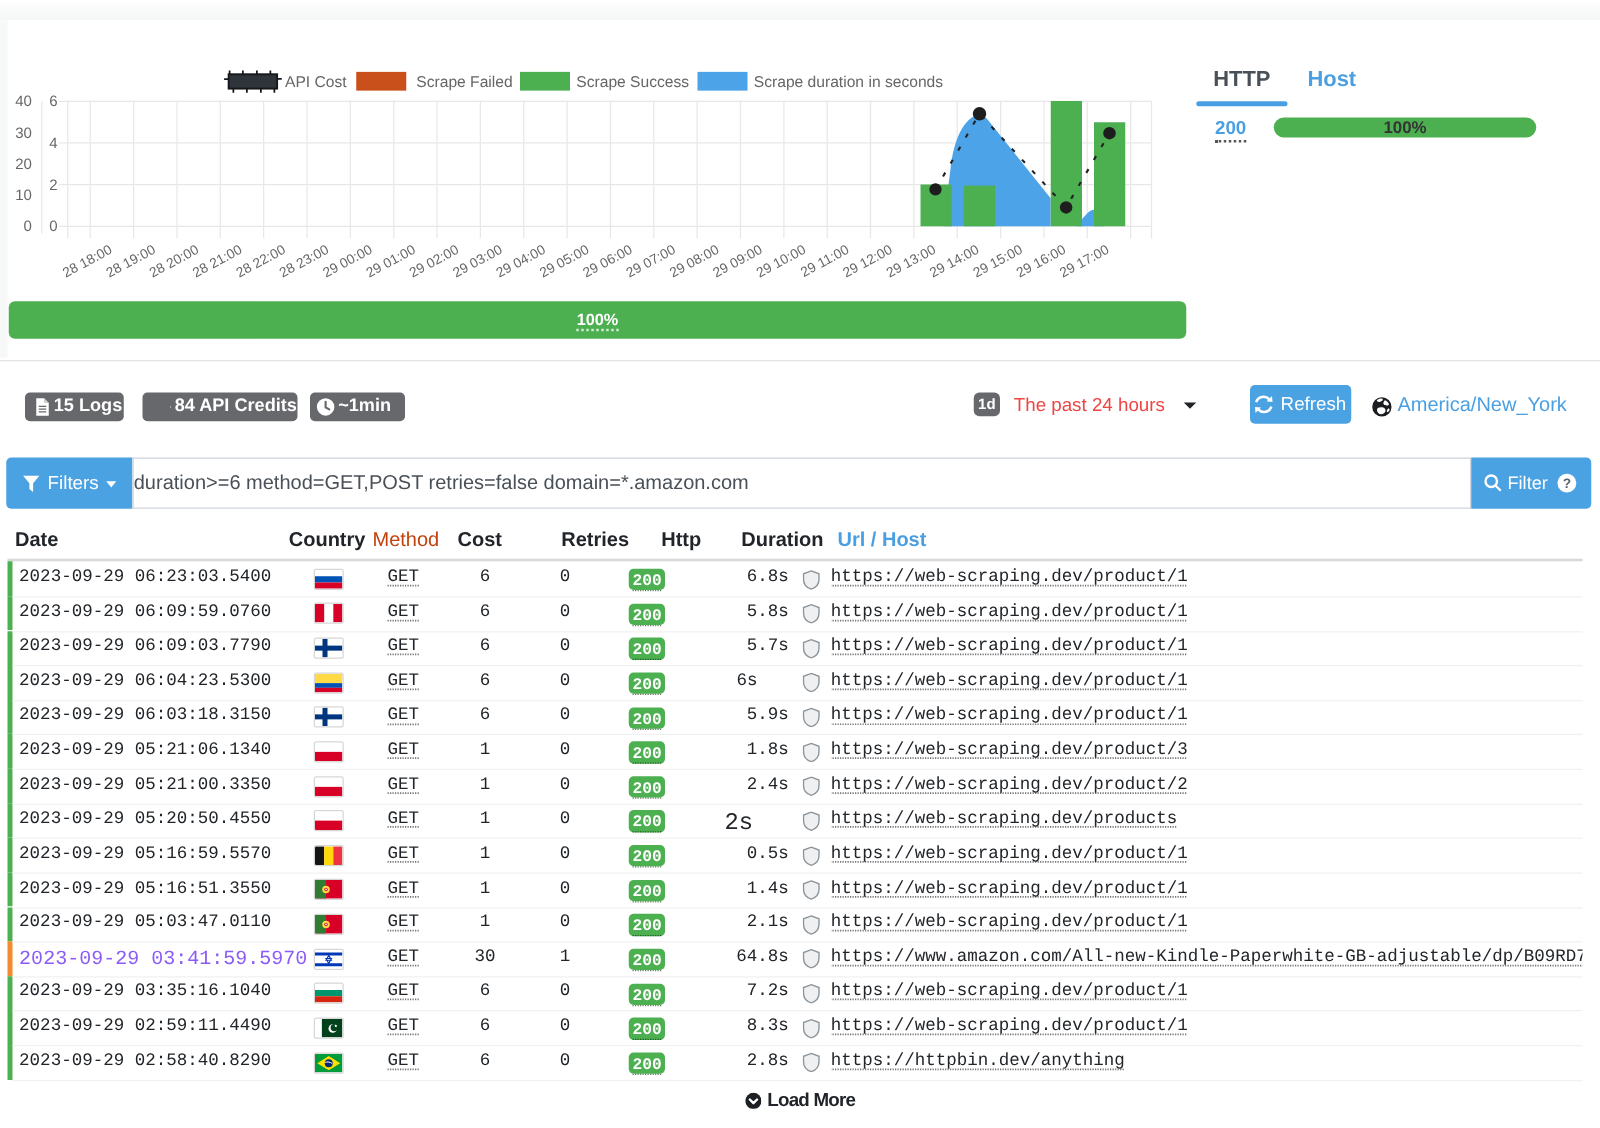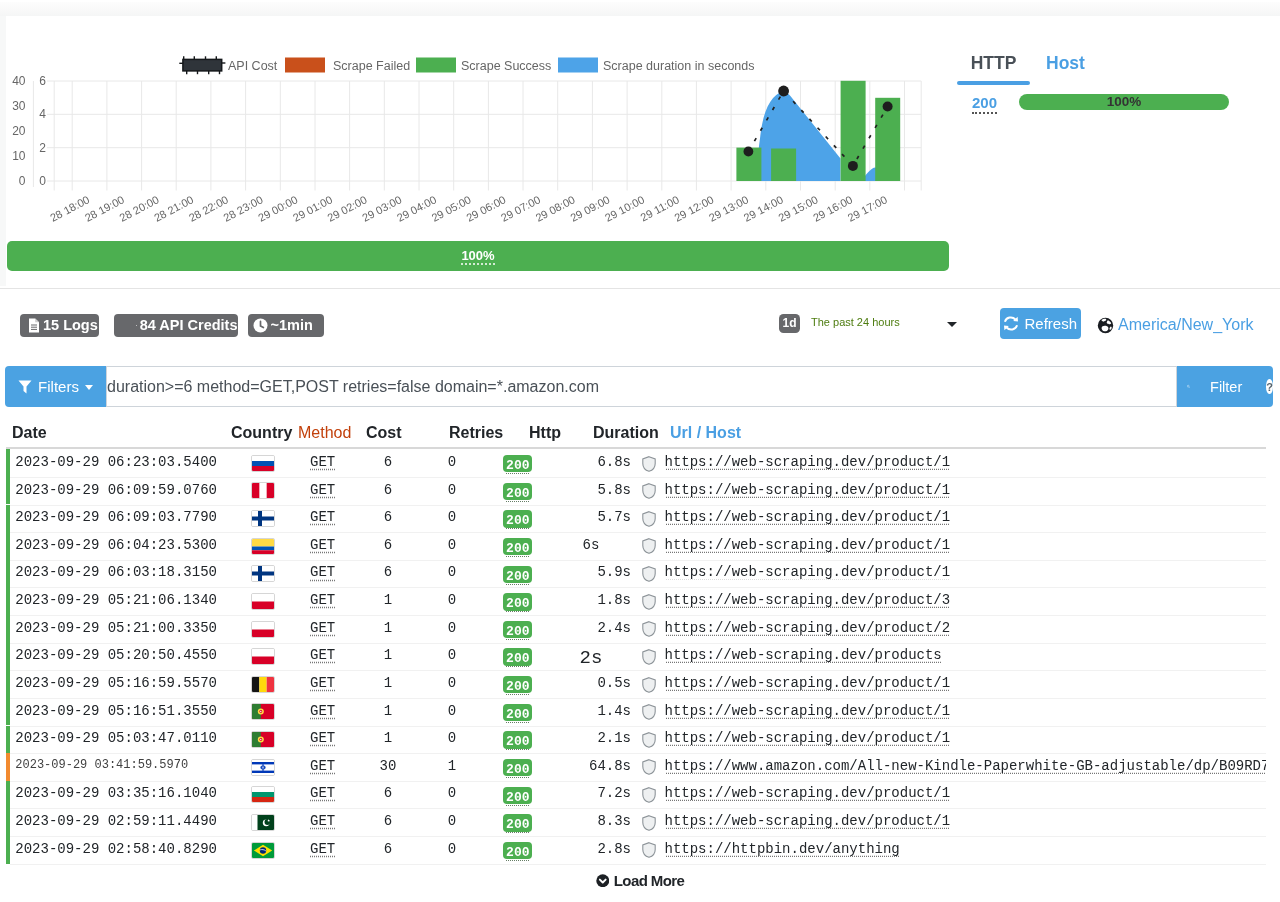--- a/index.html
+++ b/index.html
@@ -147,21 +147,21 @@
     <span>84 API Credits</span>
   </div>
 <div class="abs badge" style="left:247.5px;top:314px;width:76px;height:22.5px;padding-left:5px;font-size:14.5px;gap:3px;white-space:nowrap;overflow:visible">
     <svg width="15" height="15" viewBox="0 0 15 15">
       <circle cx="7.5" cy="7.5" r="7" fill="#fff"></circle>
       <path d="M7.5,3.4 V7.9 L10.4,9.5" stroke="#67686B" stroke-width="1.7" fill="none" stroke-linecap="round"></path>
     </svg>
     <span>~1min</span>
   </div>
 <div class="abs badge" style="left:779px;top:314px;width:21px;height:18.5px;font-size:12px;justify-content:center;border-radius:4.5px">1d</div>
-<div class="abs" style="left:811px;top:315.5px;font-size:11px;color:#4d7c0f">The past 24 hours</div>
+<div class="abs" style="left:811px;top:315.5px;font-size:15px;color:#ef4444">The past 24 hours</div>
 <div class="abs" style="left:946.5px;top:321.5px;width:0;height:0;border-left:5px solid transparent;border-right:5px solid transparent;border-top:5.5px solid #212529"></div>
 <div class="abs" style="left:1000px;top:308px;width:80.5px;height:30.5px;background:#4BA2E2;border-radius:4px;display:flex;align-items:center;justify-content:center;gap:5px;color:#fff;font-size:15px">
     <svg width="16" height="15" viewBox="0 0 16 15">
       <g stroke="#fff" stroke-width="2" fill="none">
         <path d="M14.1,9.3 A6.2,6.2 0 0 1 3.6,11.5"></path>
         <path d="M1.9,5.7 A6.2,6.2 0 0 1 12.4,3.5"></path>
       </g>
       <path d="M14.6,0.7 l0.4,4.8 -4.8,-0.4 z" fill="#fff"></path>
       <path d="M1.4,14.3 l-0.4,-4.8 4.8,0.4 z" fill="#fff"></path>
     </svg>
@@ -178,21 +178,21 @@
     </svg></div>
 <div class="abs" style="left:1118px;top:316px;font-size:16px;color:#4A9FE3">America/New_York</div>
 <div class="abs" style="left:5px;top:366px;width:101px;height:41px;background:#4BA2E2;border-radius:4px 0 0 4px;display:flex;align-items:center;justify-content:center;gap:6px;color:#fff;font-size:15px">
     <svg width="14" height="14" viewBox="0 0 14 14">
       <path d="M0.5,0.5 h13 l-5,6 v7 l-3,-2.4 v-4.6 z" fill="#fff"></path>
     </svg>
     <span>Filters</span>
 <span style="width:0;height:0;border-left:4.5px solid transparent;border-right:4.5px solid transparent;border-top:5px solid #fff;margin-top:2px"></span>
   </div>
 <div class="abs" style="left:106px;top:366px;width:1071px;height:41px;background:#fff;border:1px solid #ced4da;line-height:39px;padding-left:0;font-size:16px;color:#495057">duration&gt;=6 method=GET,POST retries=false domain=*.amazon.com</div>
-<div class="abs" style="left:1177px;top:366px;width:96px;height:41px;background:#4BA2E2;border-radius:0 4px 4px 0;display:flex;align-items:center;color:#fff;font-size:14.5px;padding-left:10px;gap:20px">
+<div class="abs" style="left:1177px;top:366px;width:96px;height:41px;background:#4BA2E2;border-radius:0 4px 4px 0;display:flex;align-items:center;color:#fff;font-size:14.5px;padding-left:10px;gap:4px">
     <svg width="15" height="15" viewBox="0 0 15 15">
       <circle cx="6" cy="6" r="4.6" stroke="#fff" stroke-width="1.9" fill="none"></circle>
       <line x1="9.4" y1="9.4" x2="13.6" y2="13.6" stroke="#fff" stroke-width="1.9"></line>
     </svg>
     <span>Filter</span>
 <span style="margin-left:4px;width:14.5px;height:14.5px;border-radius:50%;background:#fff;color:#55646e;font-size:11px;font-weight:bold;display:flex;align-items:center;justify-content:center">?</span>
   </div>
 <div class="abs" style="left:12px;top:424px;font-size:16px;font-weight:bold;color:#212529">Date</div>
 <div class="abs" style="left:231px;top:424px;font-size:16px;font-weight:bold;color:#212529">Country</div>
 <div class="abs" style="left:298px;top:424px;font-size:16px;font-weight:normal;color:#c2410c">Method</div>
@@ -265,21 +265,21 @@
     <svg width="22" height="15" viewBox="0 0 22 15" style="display:block">
       <rect width="22" height="7.5" fill="#FFDA44"></rect>
       <rect y="7.5" width="22" height="3.75" fill="#0052B4"></rect>
       <rect y="11.25" width="22" height="3.75" fill="#D80027"></rect>
     </svg>
   </div>
 <div class="abs mono dot" style="left:310px;top:536.8px;font-size:14px;color:#212529">GET</div>
 <div class="abs mono" style="left:368px;top:536.8px;width:40px;text-align:center;font-size:14px;color:#212529">6</div>
 <div class="abs mono" style="left:432px;top:536.8px;width:40px;text-align:center;font-size:14px;color:#212529">0</div>
 <div class="abs" style="left:503.4px;top:538.0px;width:28.8px;height:17.4px;background:#4CAF50;border-radius:4px;text-align:center"><span class="mono" style="font-size:13px;font-weight:bold;color:#fff;border-bottom:1px dotted rgba(0,40,0,.6)">200</span></div>
-<div class="abs mono" style="left:551px;top:536.8px;width:80px;text-align:center;font-size:14px;color:#212529">6s</div>
+<div class="abs mono" style="left:526px;top:536.8px;width:80px;text-align:right;font-size:14px;color:#212529">6s</div>
 <div class="abs" style="left:642px;top:538.4px"><svg width="14" height="16" viewBox="0 0 14 16">
       <path d="M7,0.7 L13.2,3 V7.4 C13.2,11.4 10.6,14.2 7,15.3 C3.4,14.2 0.8,11.4 0.8,7.4 V3 Z" fill="#eef0f1" stroke="#8d9499" stroke-width="1.1"></path>
     </svg></div>
 <div class="abs mono dot" style="left:664.5px;top:536.8px;font-size:14px;color:#212529;width:601px;overflow:hidden;white-space:nowrap">https://web-scraping.dev/product/1</div>
 <div class="abs" style="left:6px;top:559.8px;width:4px;height:27.6px;background:#4CAF50"></div>
 <div class="abs" style="left:10px;top:559.8px;width:1256px;height:1px;background:#f1f1f1"></div>
 <div class="abs mono" style="left:15.3px;top:564.4px;font-size:14px;color:#212529">2023-09-29 06:03:18.3150</div>
 <div class="abs" style="left:251px;top:565.3px;border:1px solid #d6d6d6;border-radius:2px;overflow:hidden;width:24px;height:17px">
     <svg width="22" height="15" viewBox="0 0 22 15" style="display:block">
       <rect width="22" height="15" fill="#fff"></rect>
@@ -406,21 +406,21 @@
 <div class="abs mono" style="left:368px;top:730.1px;width:40px;text-align:center;font-size:14px;color:#212529">1</div>
 <div class="abs mono" style="left:432px;top:730.1px;width:40px;text-align:center;font-size:14px;color:#212529">0</div>
 <div class="abs" style="left:503.4px;top:731.3px;width:28.8px;height:17.4px;background:#4CAF50;border-radius:4px;text-align:center"><span class="mono" style="font-size:13px;font-weight:bold;color:#fff;border-bottom:1px dotted rgba(0,40,0,.6)">200</span></div>
 <div class="abs mono" style="left:551px;top:730.1px;width:80px;text-align:right;font-size:14px;color:#212529">2.1s</div>
 <div class="abs" style="left:642px;top:731.7px"><svg width="14" height="16" viewBox="0 0 14 16">
       <path d="M7,0.7 L13.2,3 V7.4 C13.2,11.4 10.6,14.2 7,15.3 C3.4,14.2 0.8,11.4 0.8,7.4 V3 Z" fill="#eef0f1" stroke="#8d9499" stroke-width="1.1"></path>
     </svg></div>
 <div class="abs mono dot" style="left:664.5px;top:730.1px;font-size:14px;color:#212529;width:601px;overflow:hidden;white-space:nowrap">https://web-scraping.dev/product/1</div>
 <div class="abs" style="left:6px;top:753.1px;width:4px;height:27.6px;background:#F28A2F"></div>
 <div class="abs" style="left:10px;top:753.1px;width:1256px;height:1px;background:#f1f1f1"></div>
-<div class="abs mono" style="left:15.3px;top:757.7px;font-size:12px;color:#404040">2023-09-29 03:41:59.5970</div>
+<div class="abs mono" style="left:15.3px;top:757.7px;font-size:16px;color:#8b5cf6">2023-09-29 03:41:59.5970</div>
 <div class="abs" style="left:251px;top:758.6px;border:1px solid #d6d6d6;border-radius:2px;overflow:hidden;width:24px;height:17px">
     <svg width="22" height="15" viewBox="0 0 22 15" style="display:block">
       <rect width="22" height="15" fill="#fff"></rect>
       <rect y="2" width="22" height="2.4" fill="#0038B8"></rect>
       <rect y="10.6" width="22" height="2.4" fill="#0038B8"></rect>
       <path d="M11,4.3 L13.2,8.2 L8.8,8.2 Z M11,10.7 L8.8,6.8 L13.2,6.8 Z" fill="none" stroke="#0038B8" stroke-width="0.9"></path>
     </svg>
   </div>
 <div class="abs mono dot" style="left:310px;top:757.7px;font-size:14px;color:#212529">GET</div>
 <div class="abs mono" style="left:368px;top:757.7px;width:40px;text-align:center;font-size:14px;color:#212529">30</div>

